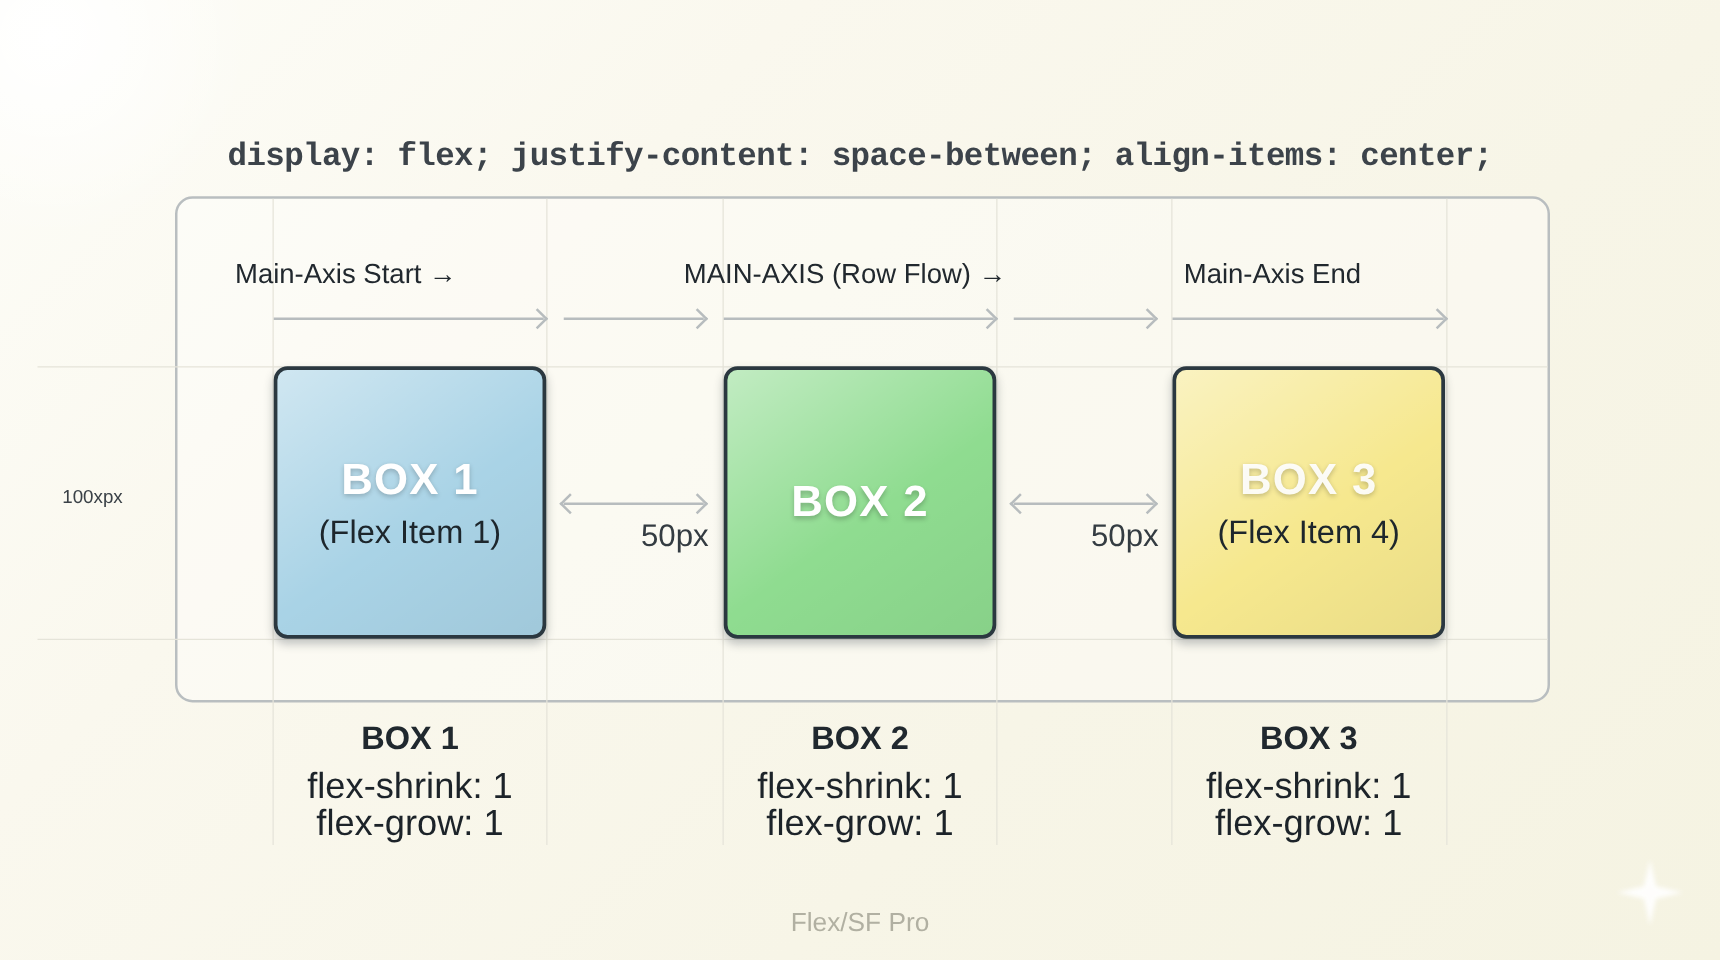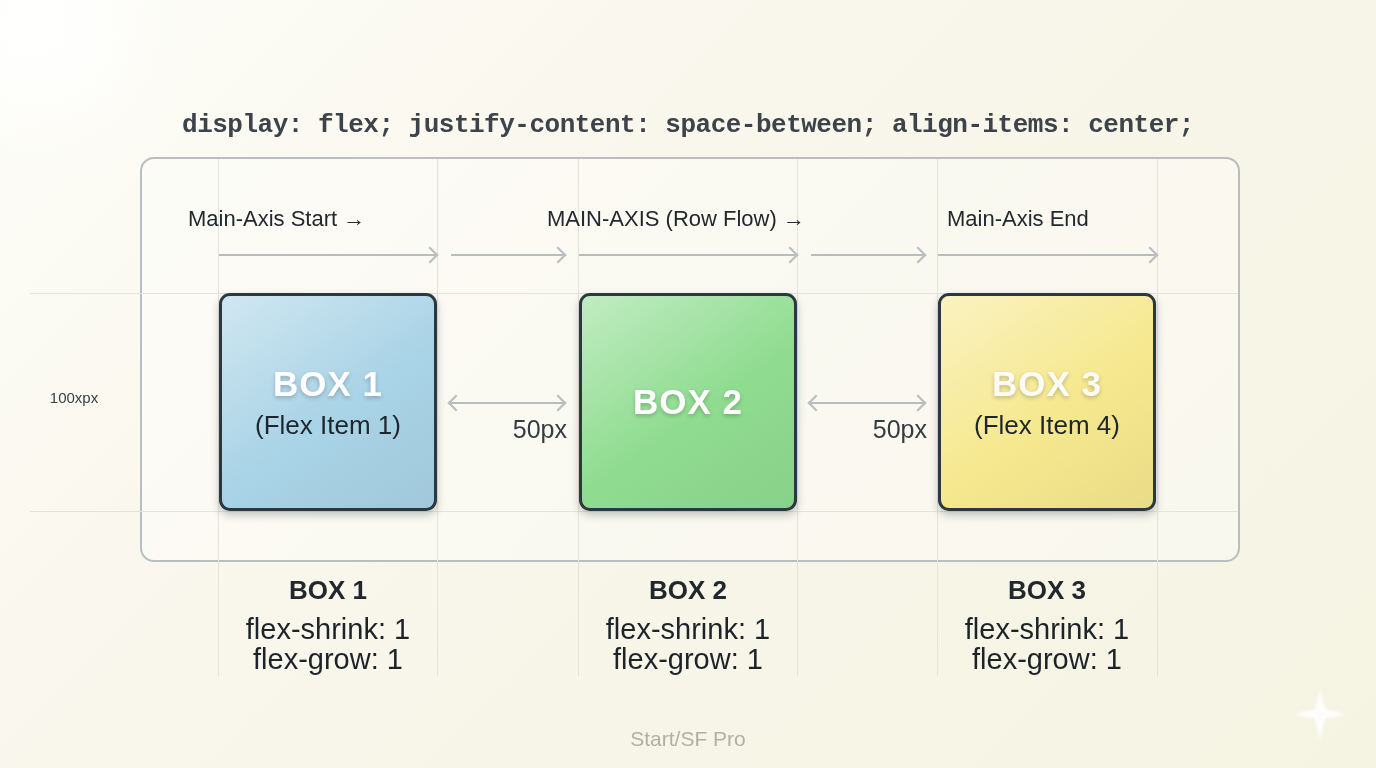--- a/index.html
+++ b/index.html
@@ -173,19 +173,19 @@
     <div class="spec-title">BOX 2</div>
     <div class="spec-line">flex-shrink: 1</div>
     <div class="spec-line">flex-grow: 1</div>
   </div>
   <div class="spec c3">
     <div class="spec-title">BOX 3</div>
     <div class="spec-line">flex-shrink: 1</div>
     <div class="spec-line">flex-grow: 1</div>
   </div>
 
-  <div class="footer">Start/SF Pro</div>
+  <div class="footer">Flex/SF Pro</div>
 
   <svg class="sparkle" viewBox="0 0 56 56">
     <path d="M28 2 L33 23 L54 28 L33 33 L28 54 L23 33 L2 28 L23 23 Z" fill="#ffffff"></path>
   </svg>
 
 </div>
 
 </body></html>

